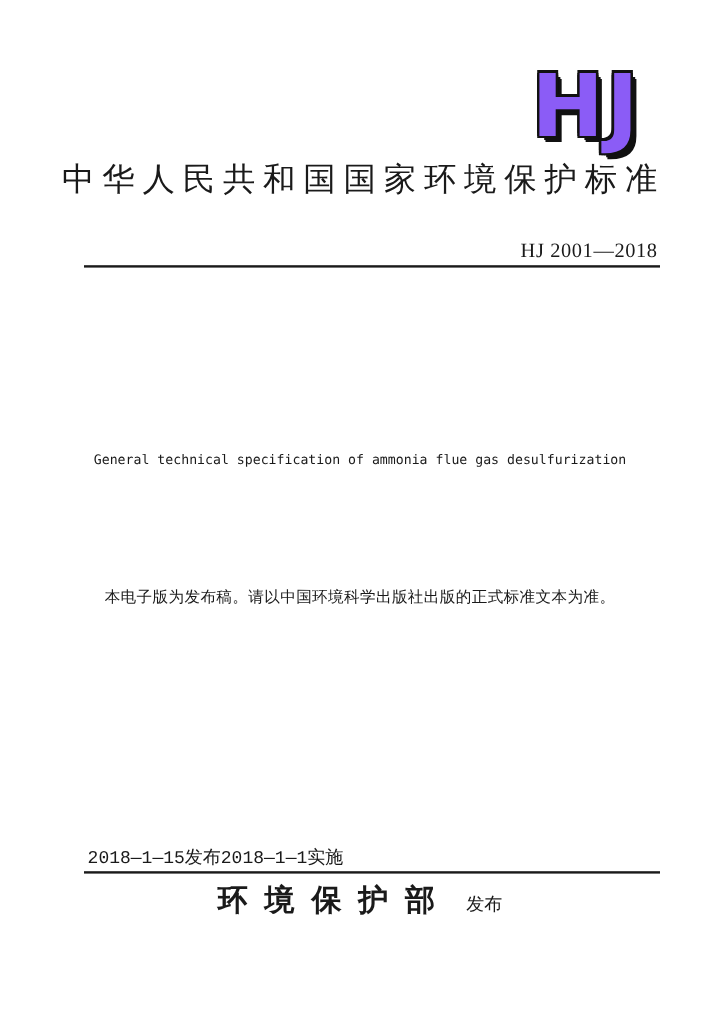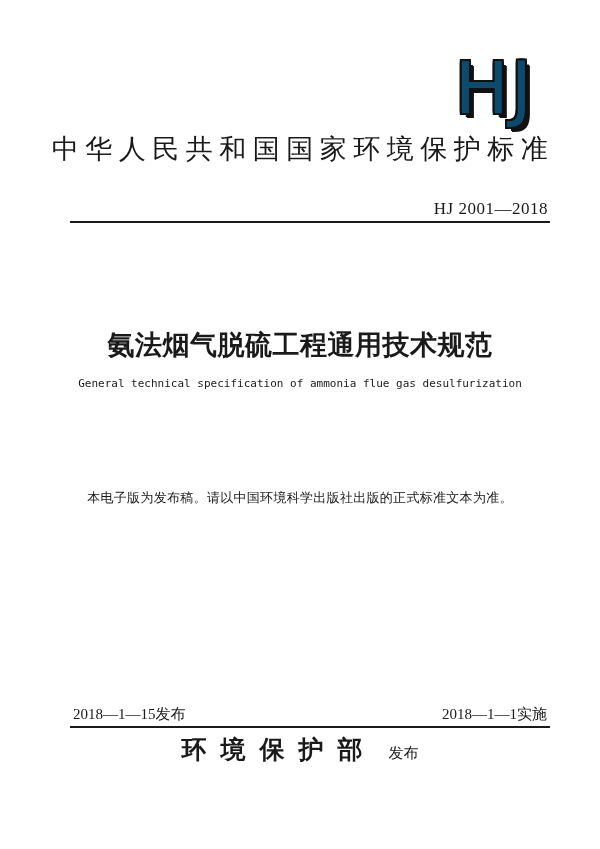--- a/index.html
+++ b/index.html
@@ -14,25 +14,25 @@
     background: #ffffff;
     overflow: hidden;
     font-family: "Liberation Serif", serif;
     color: #1a1a1a;
   }
   .hj-logo {
     position: absolute;
     top: 52px;
     right: 66px;
     font-family: "DejaVu Sans", sans-serif;
-    font-weight: normal;
+    font-weight: bold;
     font-size: 72px;
     line-height: 1;
     letter-spacing: 2px;
-    color: #0c4a6e;
+    color: #8b5cf6;
     text-shadow:
       -2px -2px 0 #111, 2px -2px 0 #111, -2px 2px 0 #111, 2px 2px 0 #111,
       -2px 0 0 #111, 2px 0 0 #111, 0 -2px 0 #111, 0 2px 0 #111,
       4px 4px 0 #111, 5px 5px 0 #111;
   }
   .standard-type {
     position: absolute;
     top: 131px;
     left: 0;
     width: 100%;
@@ -94,22 +94,21 @@
     font-size: 13px;
     letter-spacing: 0.3px;
     white-space: nowrap;
   }
   .footer-dates {
     position: absolute;
     top: 705px;
     left: 73px;
     right: 53px;
     display: flex;
-    justify-content: space-between;
-    font-family: Liberation Serif, serif;
+    font-family: Liberation Mono, monospace;
     font-size: 15px;
   }
   .publisher-row {
     position: absolute;
     top: 733px;
     left: 0;
     width: 100%;
     display: flex;
     justify-content: center;
     align-items: baseline;
@@ -133,21 +132,20 @@
 <div class="page">
 
   <div class="hj-logo">HJ</div>
 
   <div class="standard-type">中华人民共和国国家环境保护标准</div>
 
   <div class="standard-number">HJ 2001—2018</div>
 
   <div class="rule rule-top"></div>
 
-  <div class="title-cn">氨法烟气脱硫工程通用技术规范</div>
 
   <div class="title-en">General technical specification of ammonia flue gas desulfurization</div>
 
   <div class="notice">本电子版为发布稿。请以中国环境科学出版社出版的正式标准文本为准。</div>
 
   <div class="footer-dates">
     <span>2018—1—15发布</span>
     <span>2018—1—1实施</span>
   </div>
 

